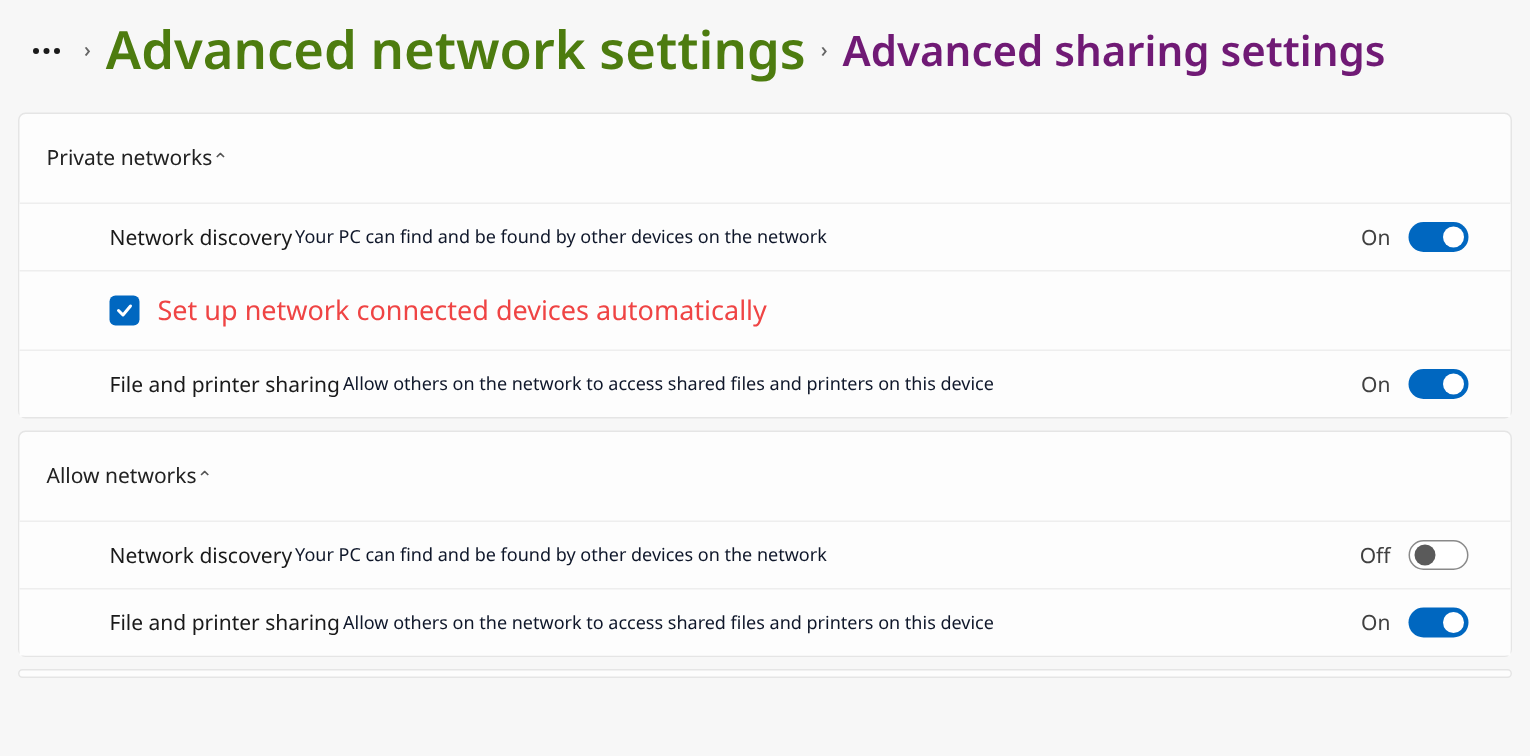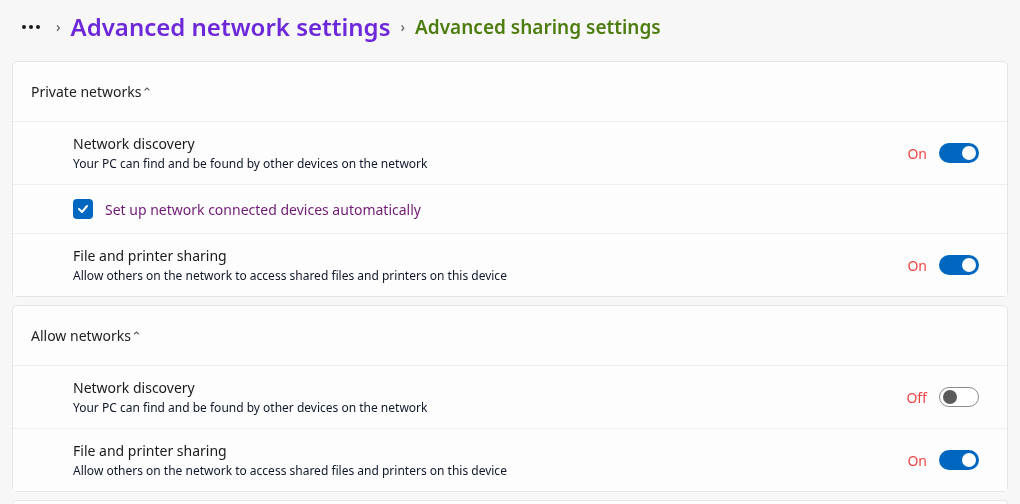--- a/index.html
+++ b/index.html
@@ -26,29 +26,29 @@
   .ellipsis span {
     width: 4px; height: 4px; border-radius: 50%; background: #1a1a1a;
   }
   .chev {
     font-size: 14px;
     color: #666;
     font-weight: 500;
     padding: 0 2px;
   }
   .bc-link {
-    font-size: 24px;
-    font-weight: 600;
-    color: #6d28d9;
-    cursor: pointer;
-  }
-  .bc-current {
-    font-size: 19px;
+    font-size: 35px;
     font-weight: 600;
     color: #4d7c0f;
+    cursor: pointer;
+  }
+  .bc-current {
+    font-size: 28px;
+    font-weight: 600;
+    color: #701a75;
   }
   .panel {
     margin: 0 12px 8px 12px;
     border: 1px solid #e5e5e5;
     border-radius: 5px;
     background: #fdfdfd;
   }
   .section-header {
     display: flex;
     align-items: center;
@@ -65,29 +65,29 @@
     font-size: 13px;
   }
   .row {
     display: flex;
     align-items: center;
     justify-content: space-between;
     padding: 12px 28px 12px 60px;
     border-top: 1px solid #eee;
     background: #fdfdfd;
   }
-  .row .texts { display: flex; flex-direction: column; gap: 2px; }
+  .row .texts { display: flex; gap: 2px; }
   .row-title { font-size: 14px; color: #1a1a1a; }
   .row-desc { font-size: 12px; color: #0f172a; }
   .ctrl {
     display: flex;
     align-items: center;
     gap: 12px;
   }
-  .state-label { font-size: 14px; color: #ef4444; }
+  .state-label { font-size: 14px; color: #404040; }
   .toggle {
     width: 40px; height: 20px; border-radius: 10px;
     position: relative; cursor: pointer;
   }
   .toggle.on { background: #0067c0; }
   .toggle.off { background: #fff; border: 1px solid #8a8a8a; }
   .toggle .knob {
     position: absolute; top: 3px; width: 14px; height: 14px; border-radius: 50%;
   }
   .toggle.on .knob { right: 3px; background: #fff; }
@@ -99,21 +99,21 @@
     padding: 14px 28px 14px 60px;
     border-top: 1px solid #eee;
     background: #fdfdfd;
   }
   .checkbox {
     width: 20px; height: 20px; border-radius: 4px;
     background: #0067c0; display: flex; align-items: center; justify-content: center;
     cursor: pointer;
   }
   .checkbox svg { width: 12px; height: 12px; }
-  .sub-label { font-size: 14px; color: #701a75; }
+  .sub-label { font-size: 18px; color: #ef4444; }
 </style>
 </head>
 <body>
 
 <div class="breadcrumb">
   <div class="ellipsis">
     <span></span>
       <span></span>
       <span></span>
   </div>

